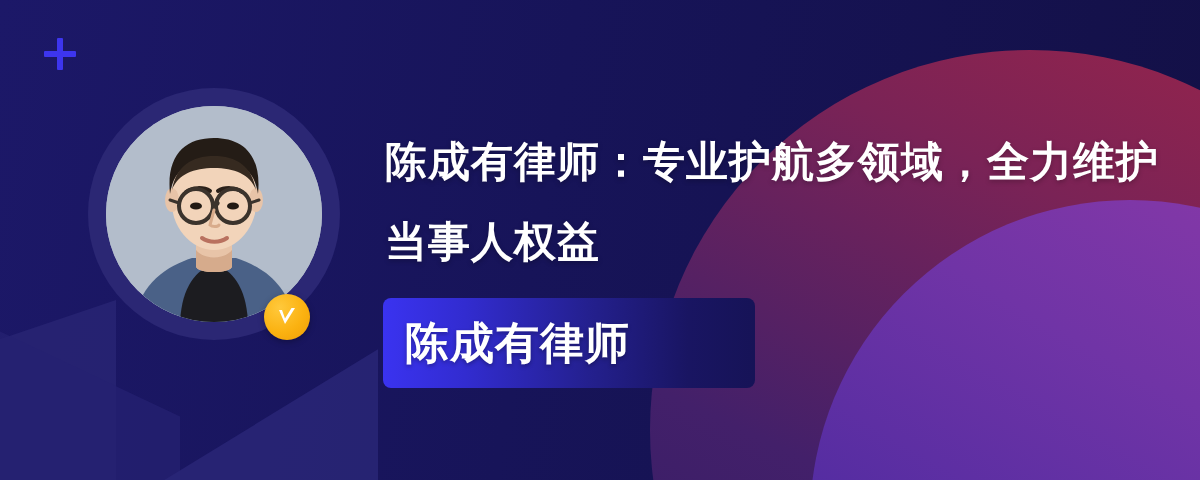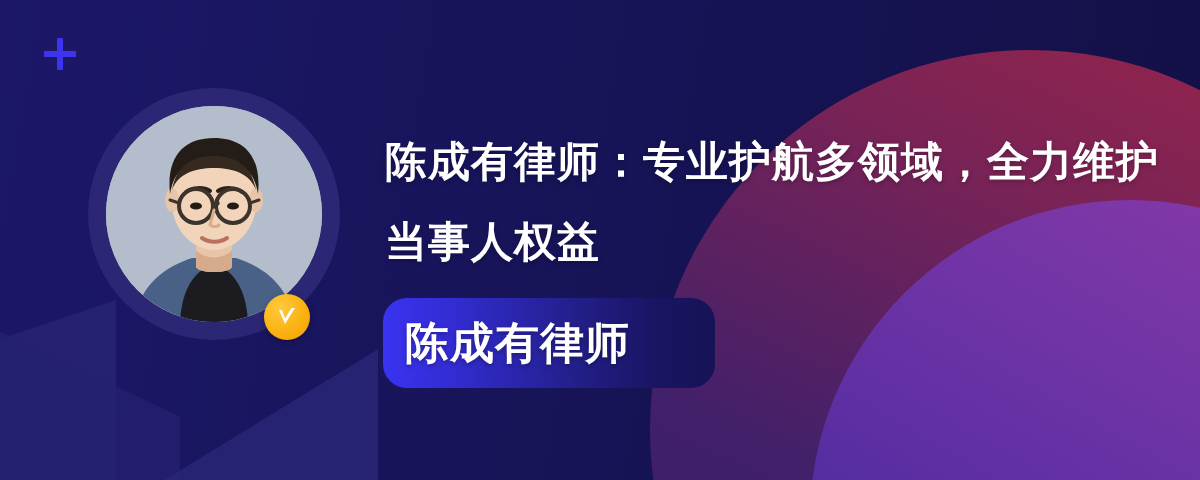--- a/index.html
+++ b/index.html
@@ -160,23 +160,23 @@
     font-family: "DejaVu Sans", "Liberation Sans", sans-serif;
     text-shadow: 0 2px 5px rgba(0,0,0,.25);
     white-space: normal;
   }
 
   
   .name-pill {
     position: absolute;
     left: 383px;
     top: 298px;
-    width: 332px;
+    width: 372px;
     height: 90px;
-    border-radius: 24px;
+    border-radius: 8px;
     background: linear-gradient(90deg, #3a33f0 0%, #322cd0 22%, #24208f 55%, #191562 82%, #161357 100%);
     display: flex;
     align-items: center;
   }
   .name-pill-label {
     color: #ffffff;
     font-size: 44px;
     font-weight: 700;
     letter-spacing: 1px;
     padding-left: 22px;

